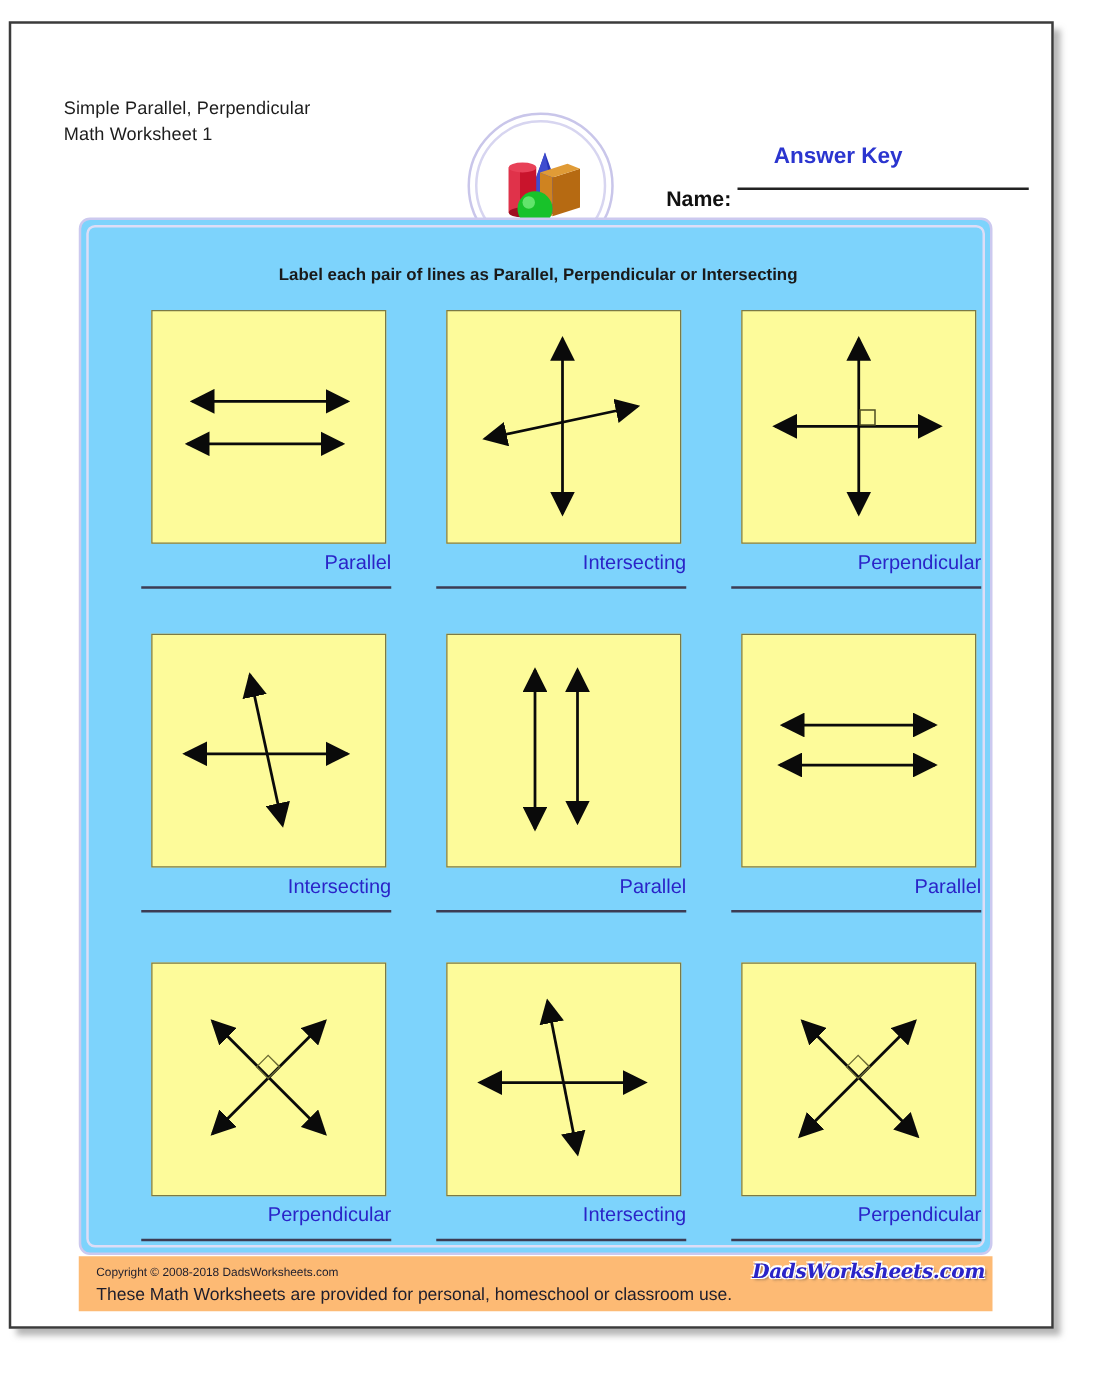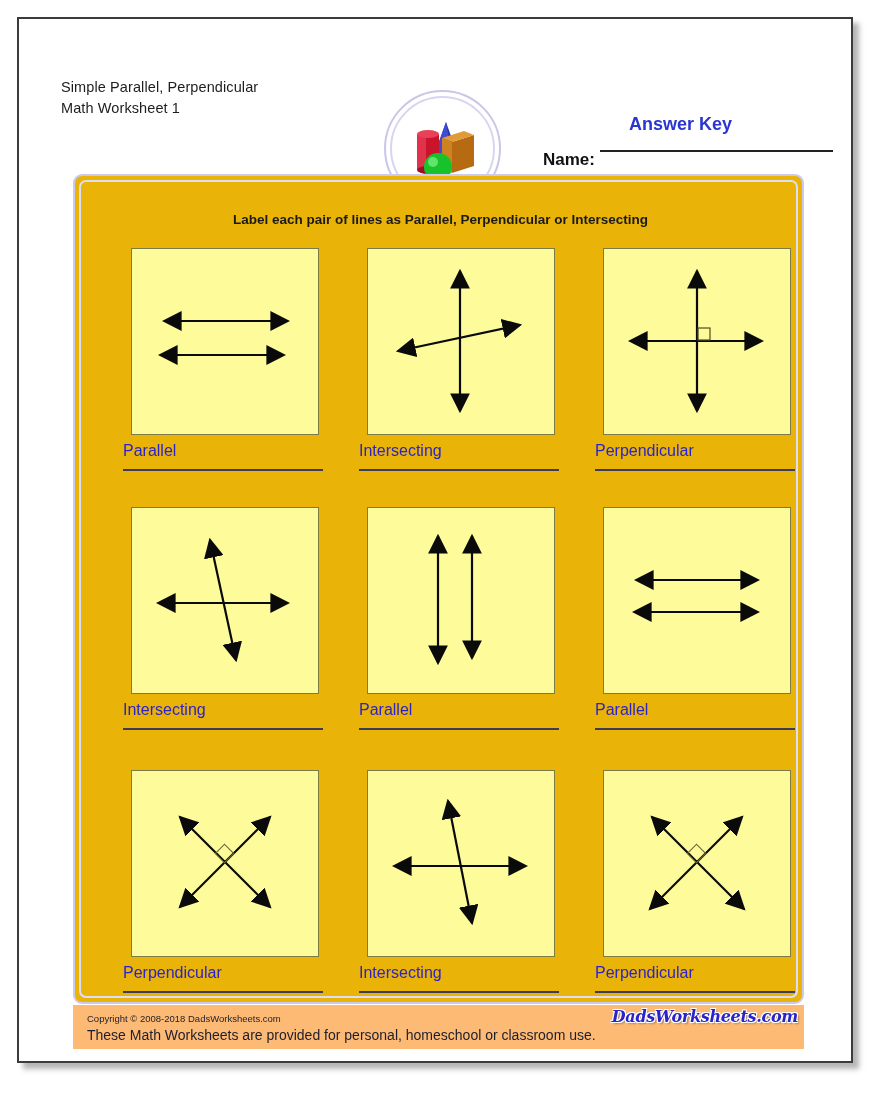--- a/index.html
+++ b/index.html
@@ -11,21 +11,21 @@
     width: 880px;
     height: 1100px;
     font-family: "Liberation Sans", sans-serif;
     position: relative;
     overflow: hidden;
   }
 
   
   #page-sheet {
     position: absolute;
-    left: 17px;
+    left: 7px;
     top: 17px;
     width: 836px;
     height: 1046px;
     background: #ffffff;
     border: 2px solid #3b3b3b;
     box-shadow: 6px 6px 5px rgba(120,120,120,0.55);
     box-sizing: border-box;
   }
 
   
@@ -107,21 +107,21 @@
   
   #worksheet-body {
     position: absolute;
     left: 54px;
     top: 155px;
     width: 731px;
     height: 830px;
     border: 2px solid #ccc9ef;
     border-radius: 9px;
     box-sizing: border-box;
-    background: #eab308;
+    background: #7dd3fc;
   }
   #worksheet-body-inner {
     position: absolute;
     left: 4px; top: 4px;
     width: 719px;
     height: 818px;
     border: 2px solid #ddddf6;
     border-radius: 7px;
     box-sizing: border-box;
   }
@@ -159,21 +159,21 @@
     background: #fdfb9a;
     border: 1px solid #7c7a45;
     box-sizing: border-box;
   }
   .fig-box svg { display: block; }
   .answer-text {
     position: absolute;
     left: 0;
     top: 194px;
     width: 200px;
-    text-align: left;
+    text-align: right;
     font-size: 16px;
     color: #2a24c8;
     white-space: nowrap;
   }
   .answer-rule {
     position: absolute;
     left: 0;
     top: 221px;
     width: 200px;
     height: 2px;

